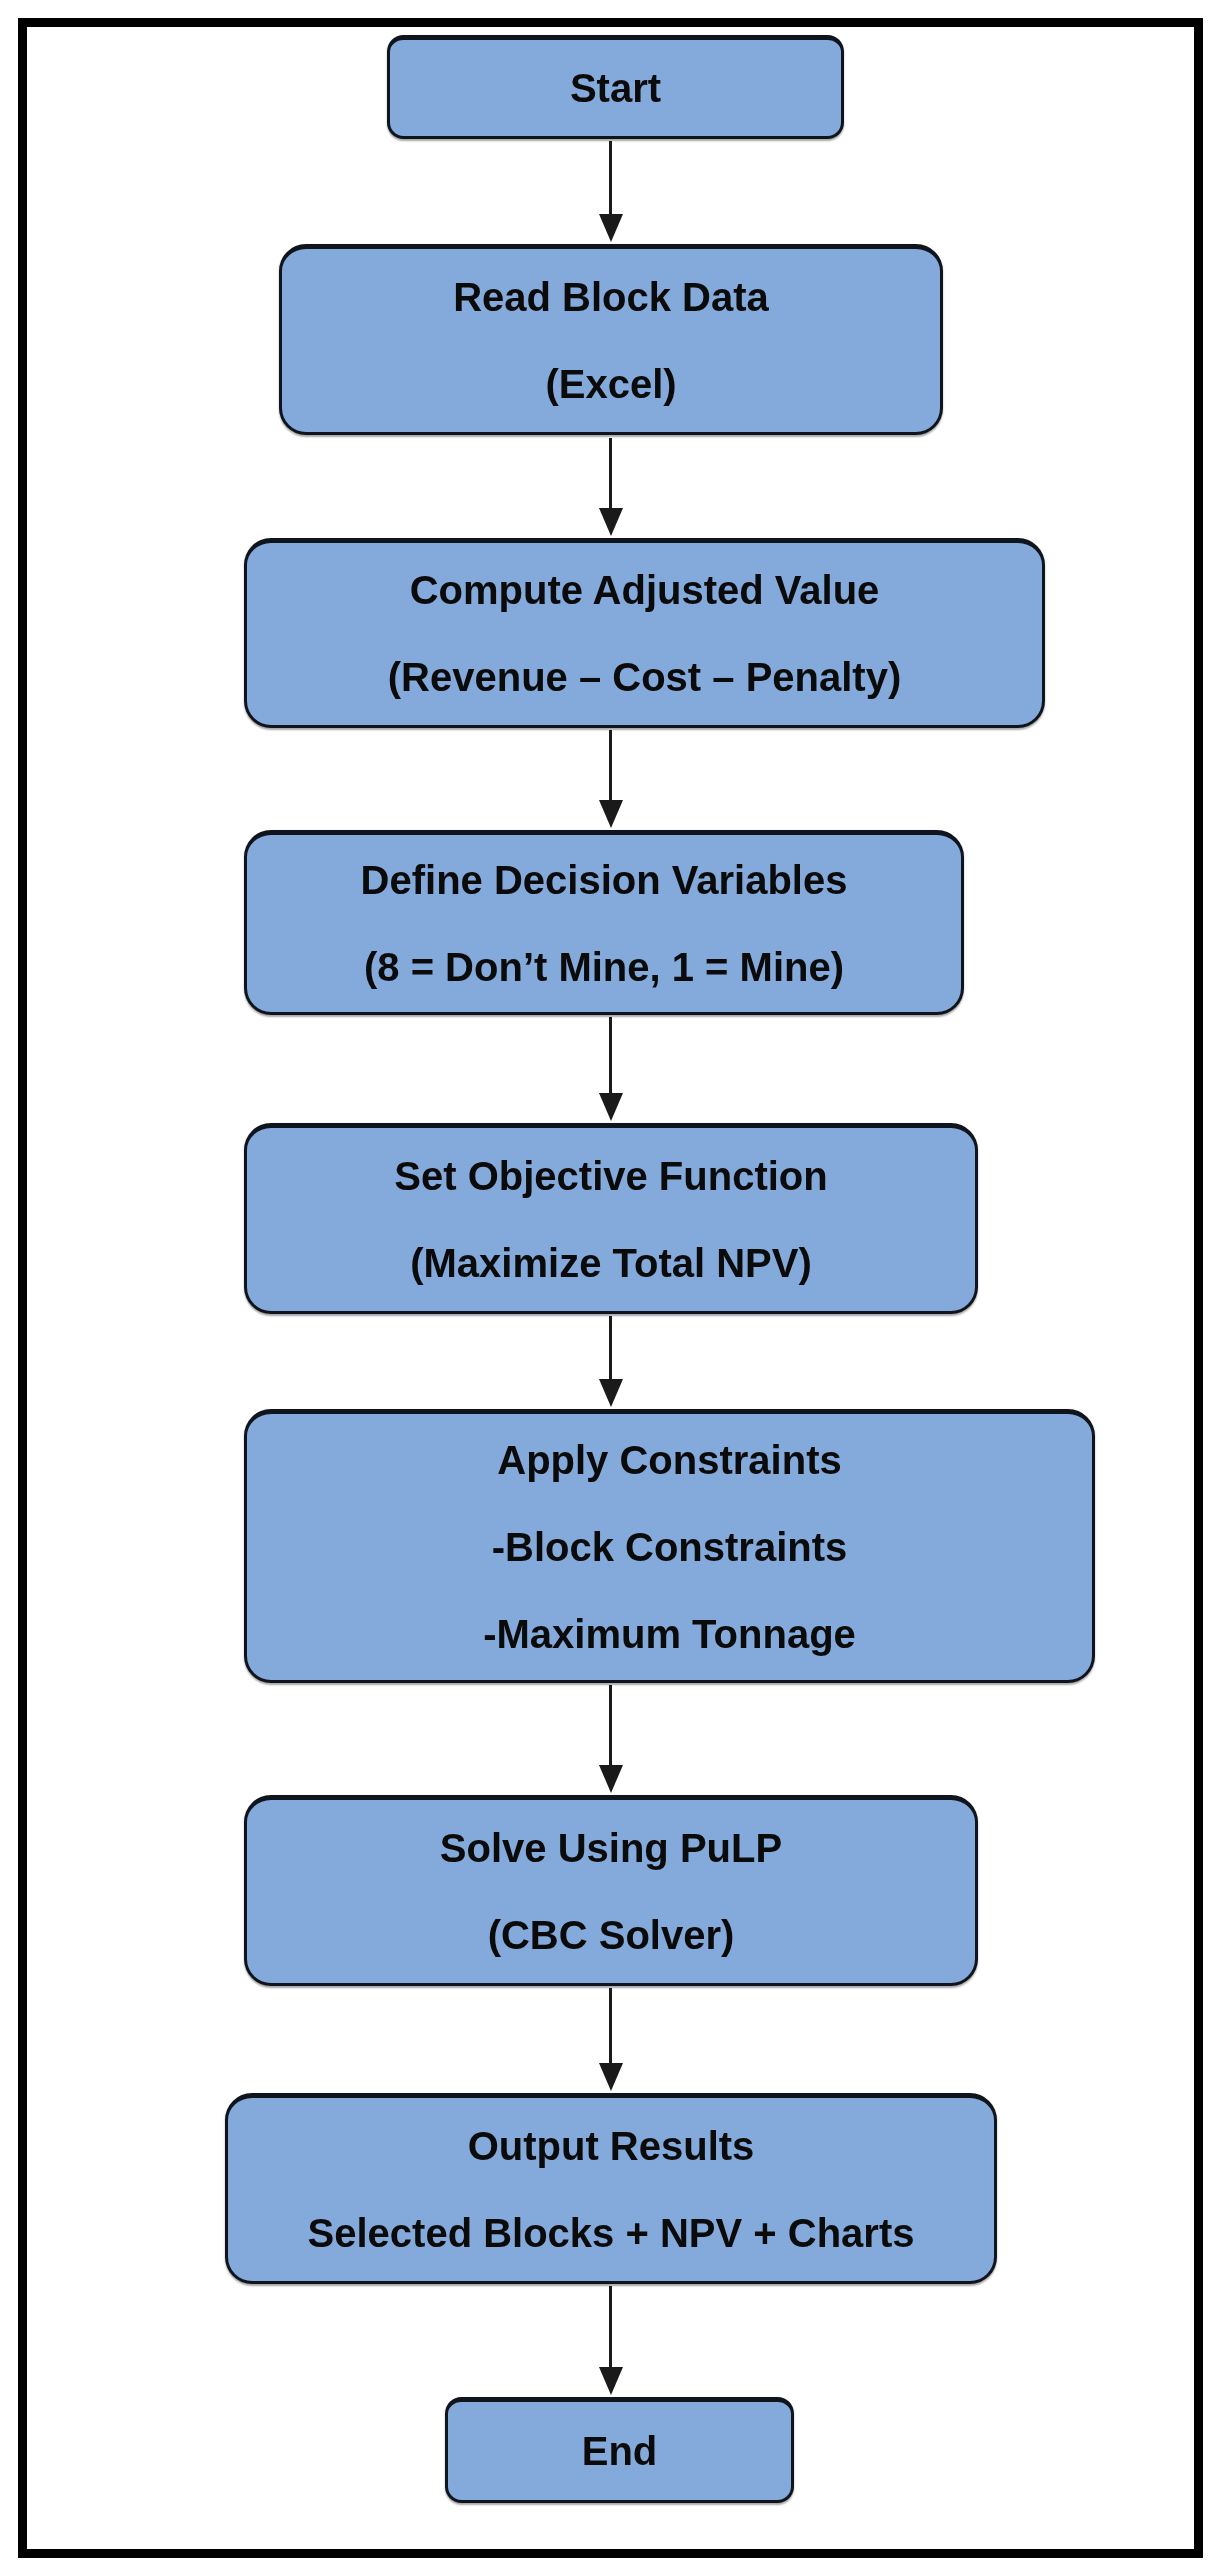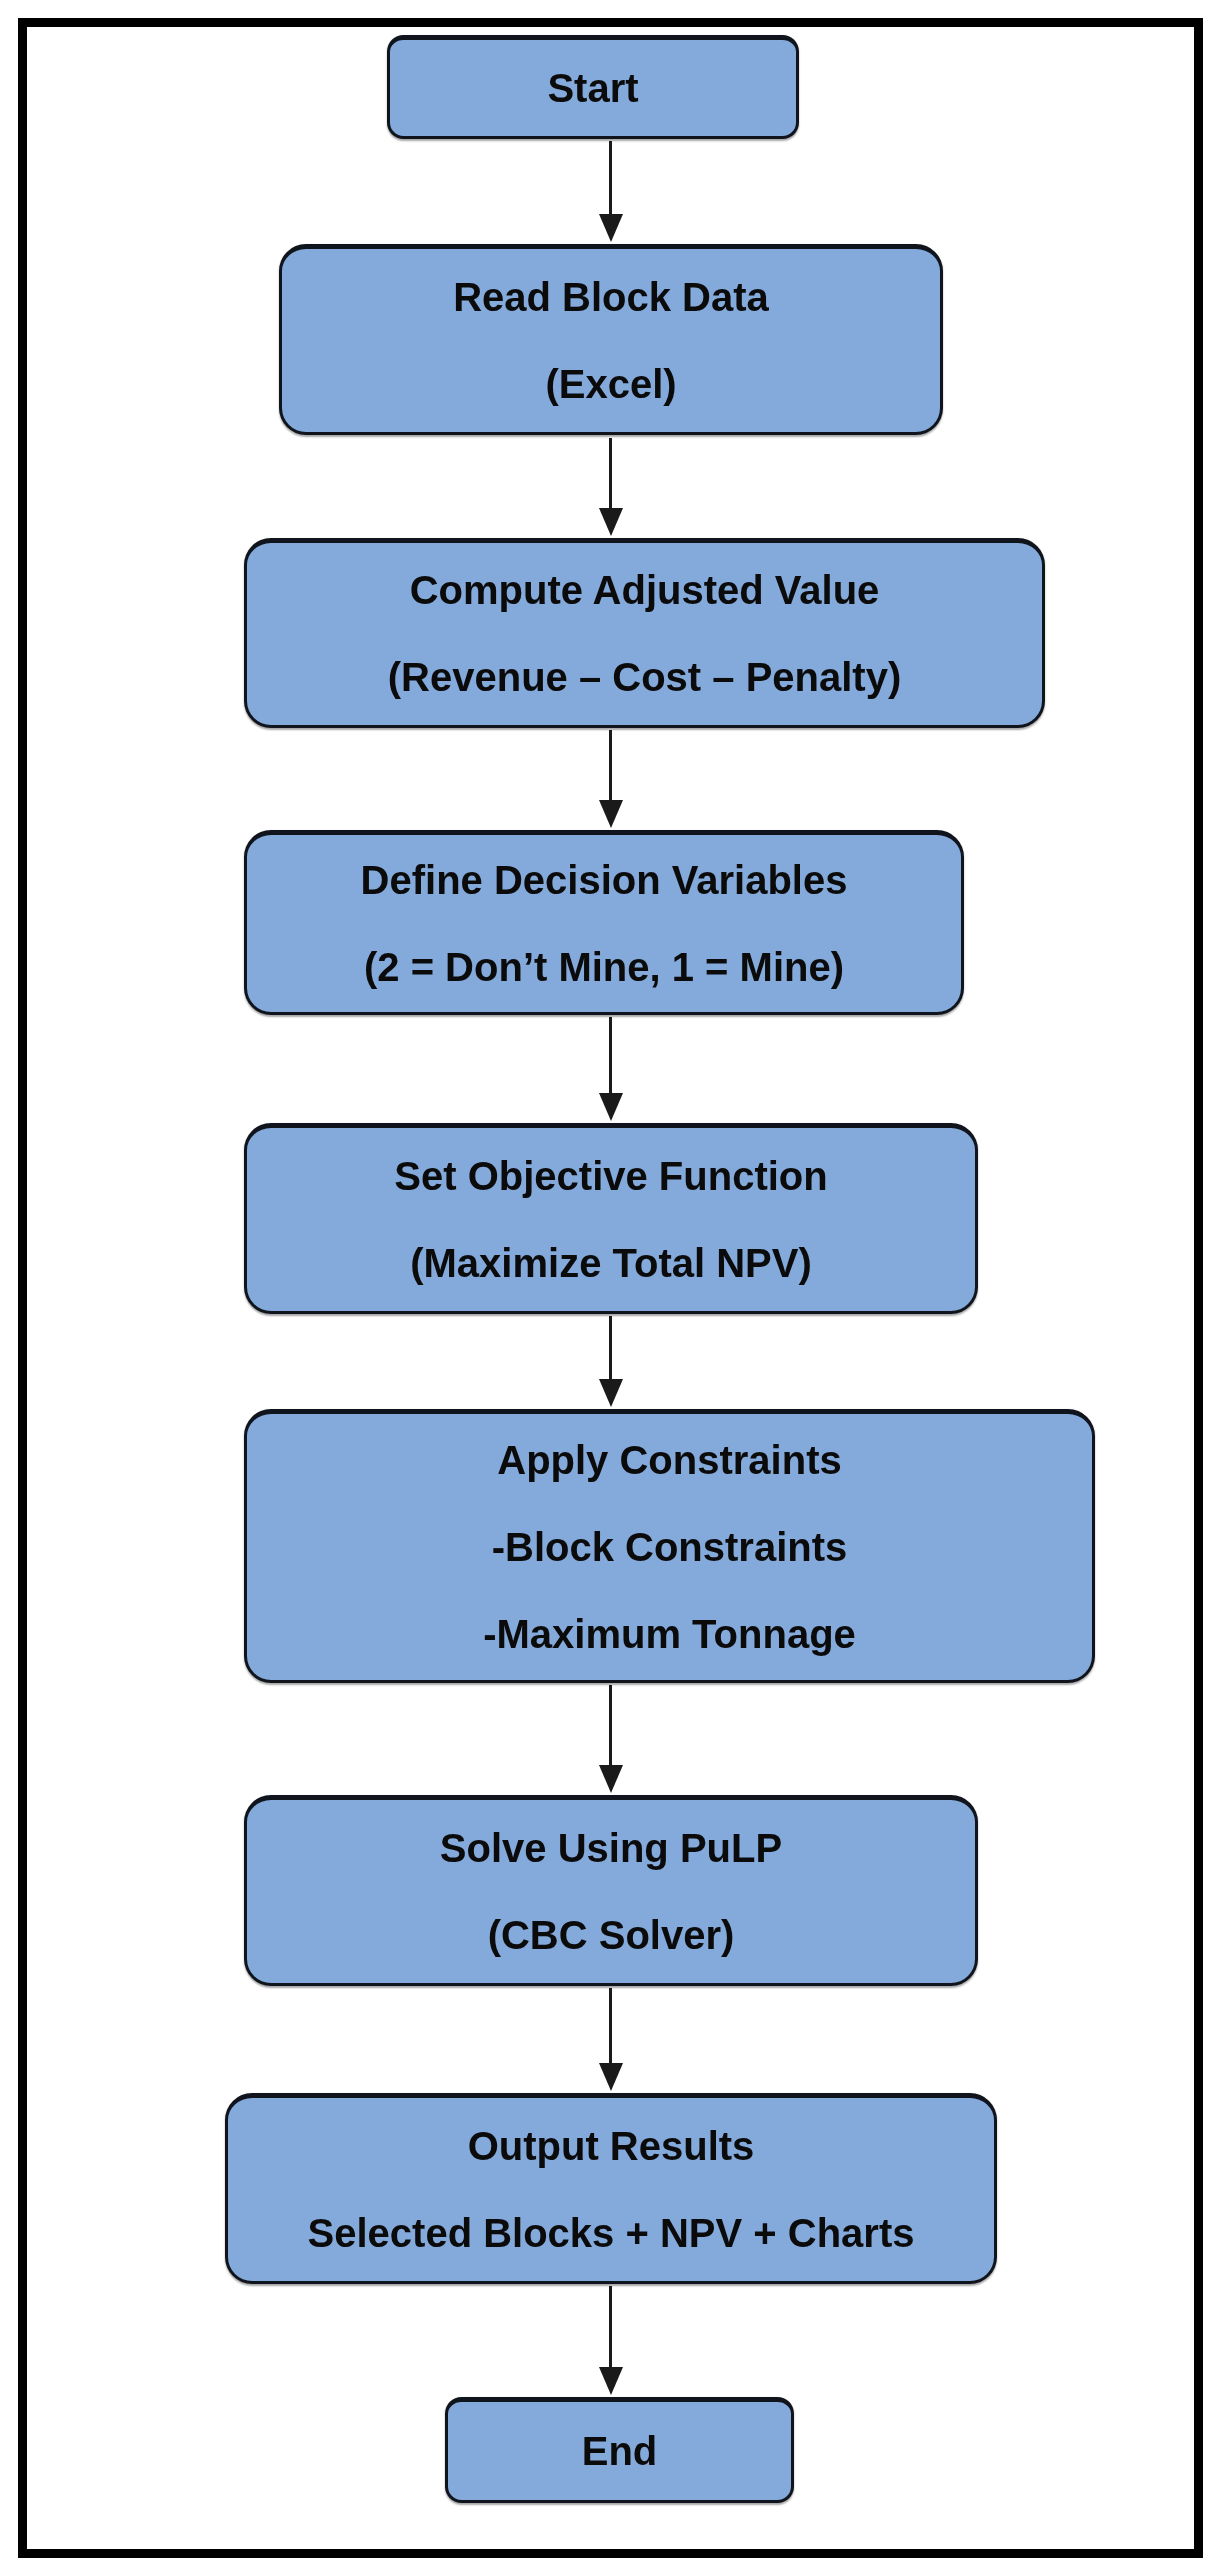--- a/index.html
+++ b/index.html
@@ -37,21 +37,21 @@
     border-left:12.8px solid transparent;
     border-right:12.8px solid transparent;
     border-top:28px solid var(--arrow,#1A1A1A);
   }
 </style>
 </head>
 <body>
 
 <div class="frame"></div>
 
-<div class="node node--small" style="left:387px;top:35px;width:412px;height:104px;">
+<div class="node node--small" style="left:387px;top:35px;width:457px;height:104px;">
   <span class="line">Start</span>
 </div>
 
 <div class="arrow" style="top:141px;height:101px;">
   <div class="shaft"></div>
   <div class="head"></div>
 </div>
 
 <div class="node" style="left:279px;top:244px;width:664px;height:191px;align-items:center;">
   <span class="line">Read Block Data</span>
@@ -68,21 +68,21 @@
   <span class="line">(Revenue – Cost – Penalty)</span>
 </div>
 
 <div class="arrow" style="top:730px;height:98px;">
   <div class="shaft"></div>
   <div class="head"></div>
 </div>
 
 <div class="node" style="left:244px;top:830px;width:720px;height:185px;">
   <span class="line">Define Decision Variables</span>
-  <span class="line">(2 = Don’t Mine, 1 = Mine)</span>
+  <span class="line">(8 = Don’t Mine, 1 = Mine)</span>
 </div>
 
 <div class="arrow" style="top:1017px;height:104px;">
   <div class="shaft"></div>
   <div class="head"></div>
 </div>
 
 <div class="node" style="left:244px;top:1123px;width:734px;height:191px;">
   <span class="line">Set Objective Function</span>
   <span class="line">(Maximize Total NPV)</span>

